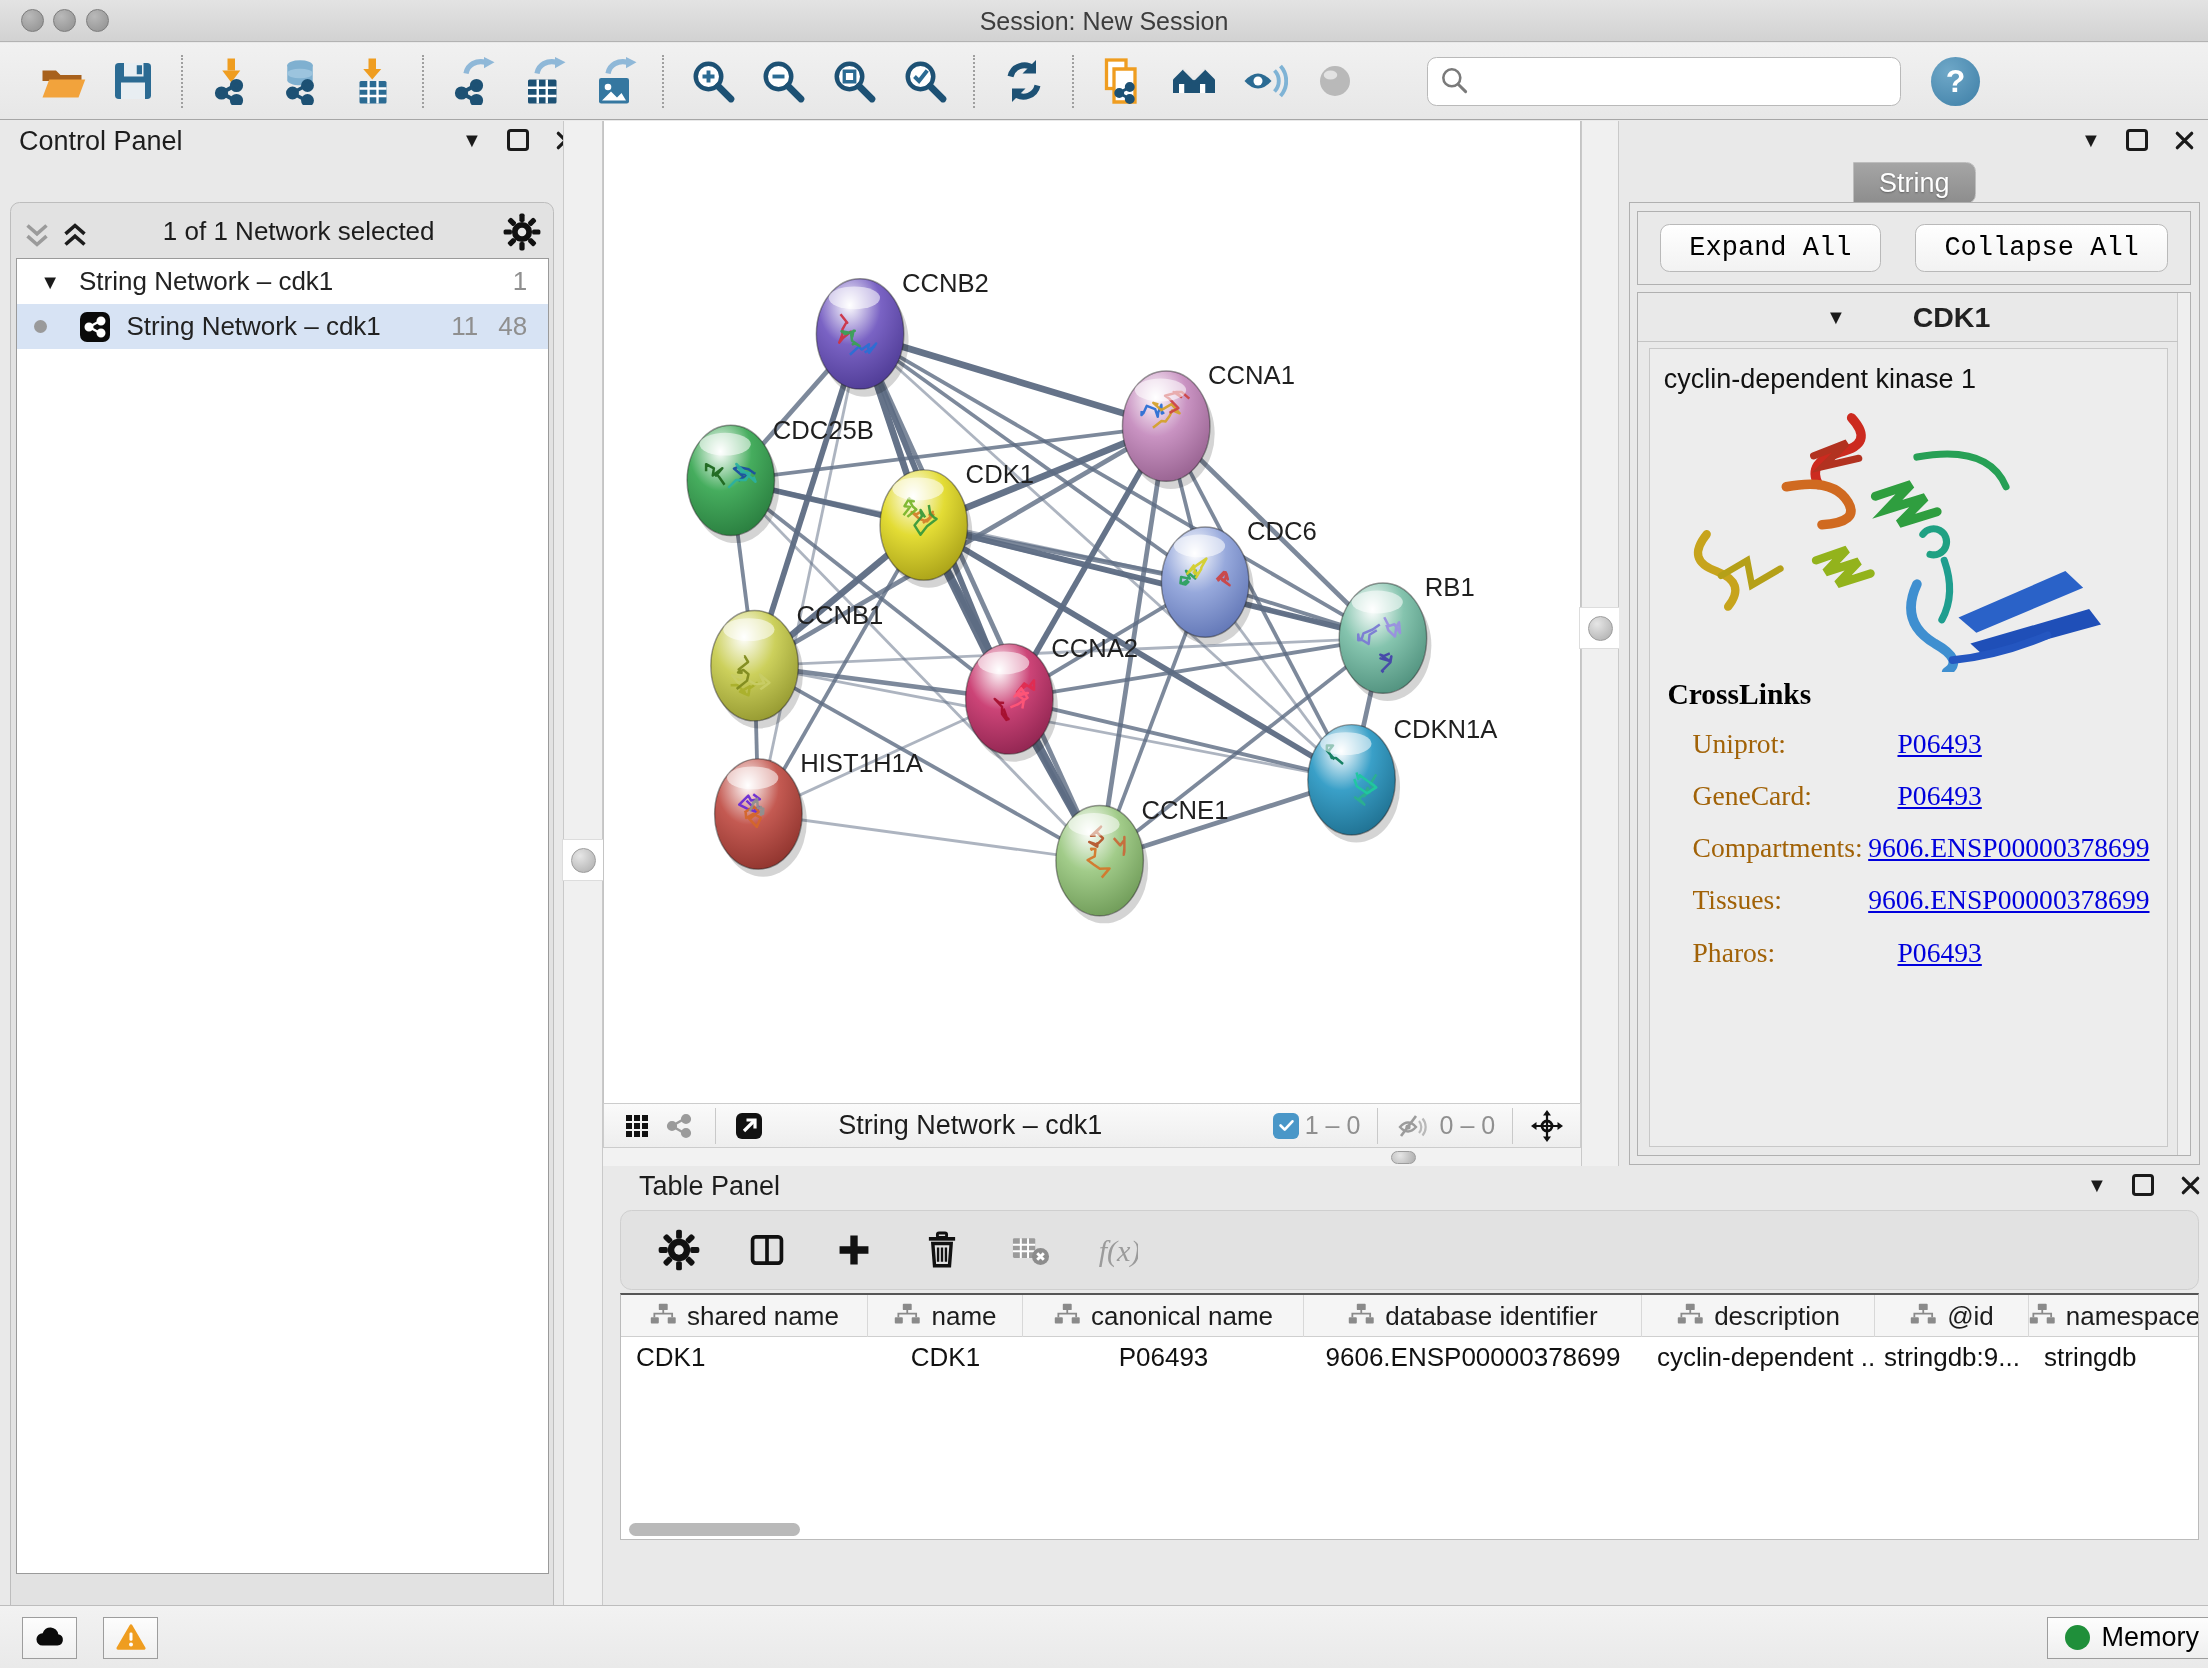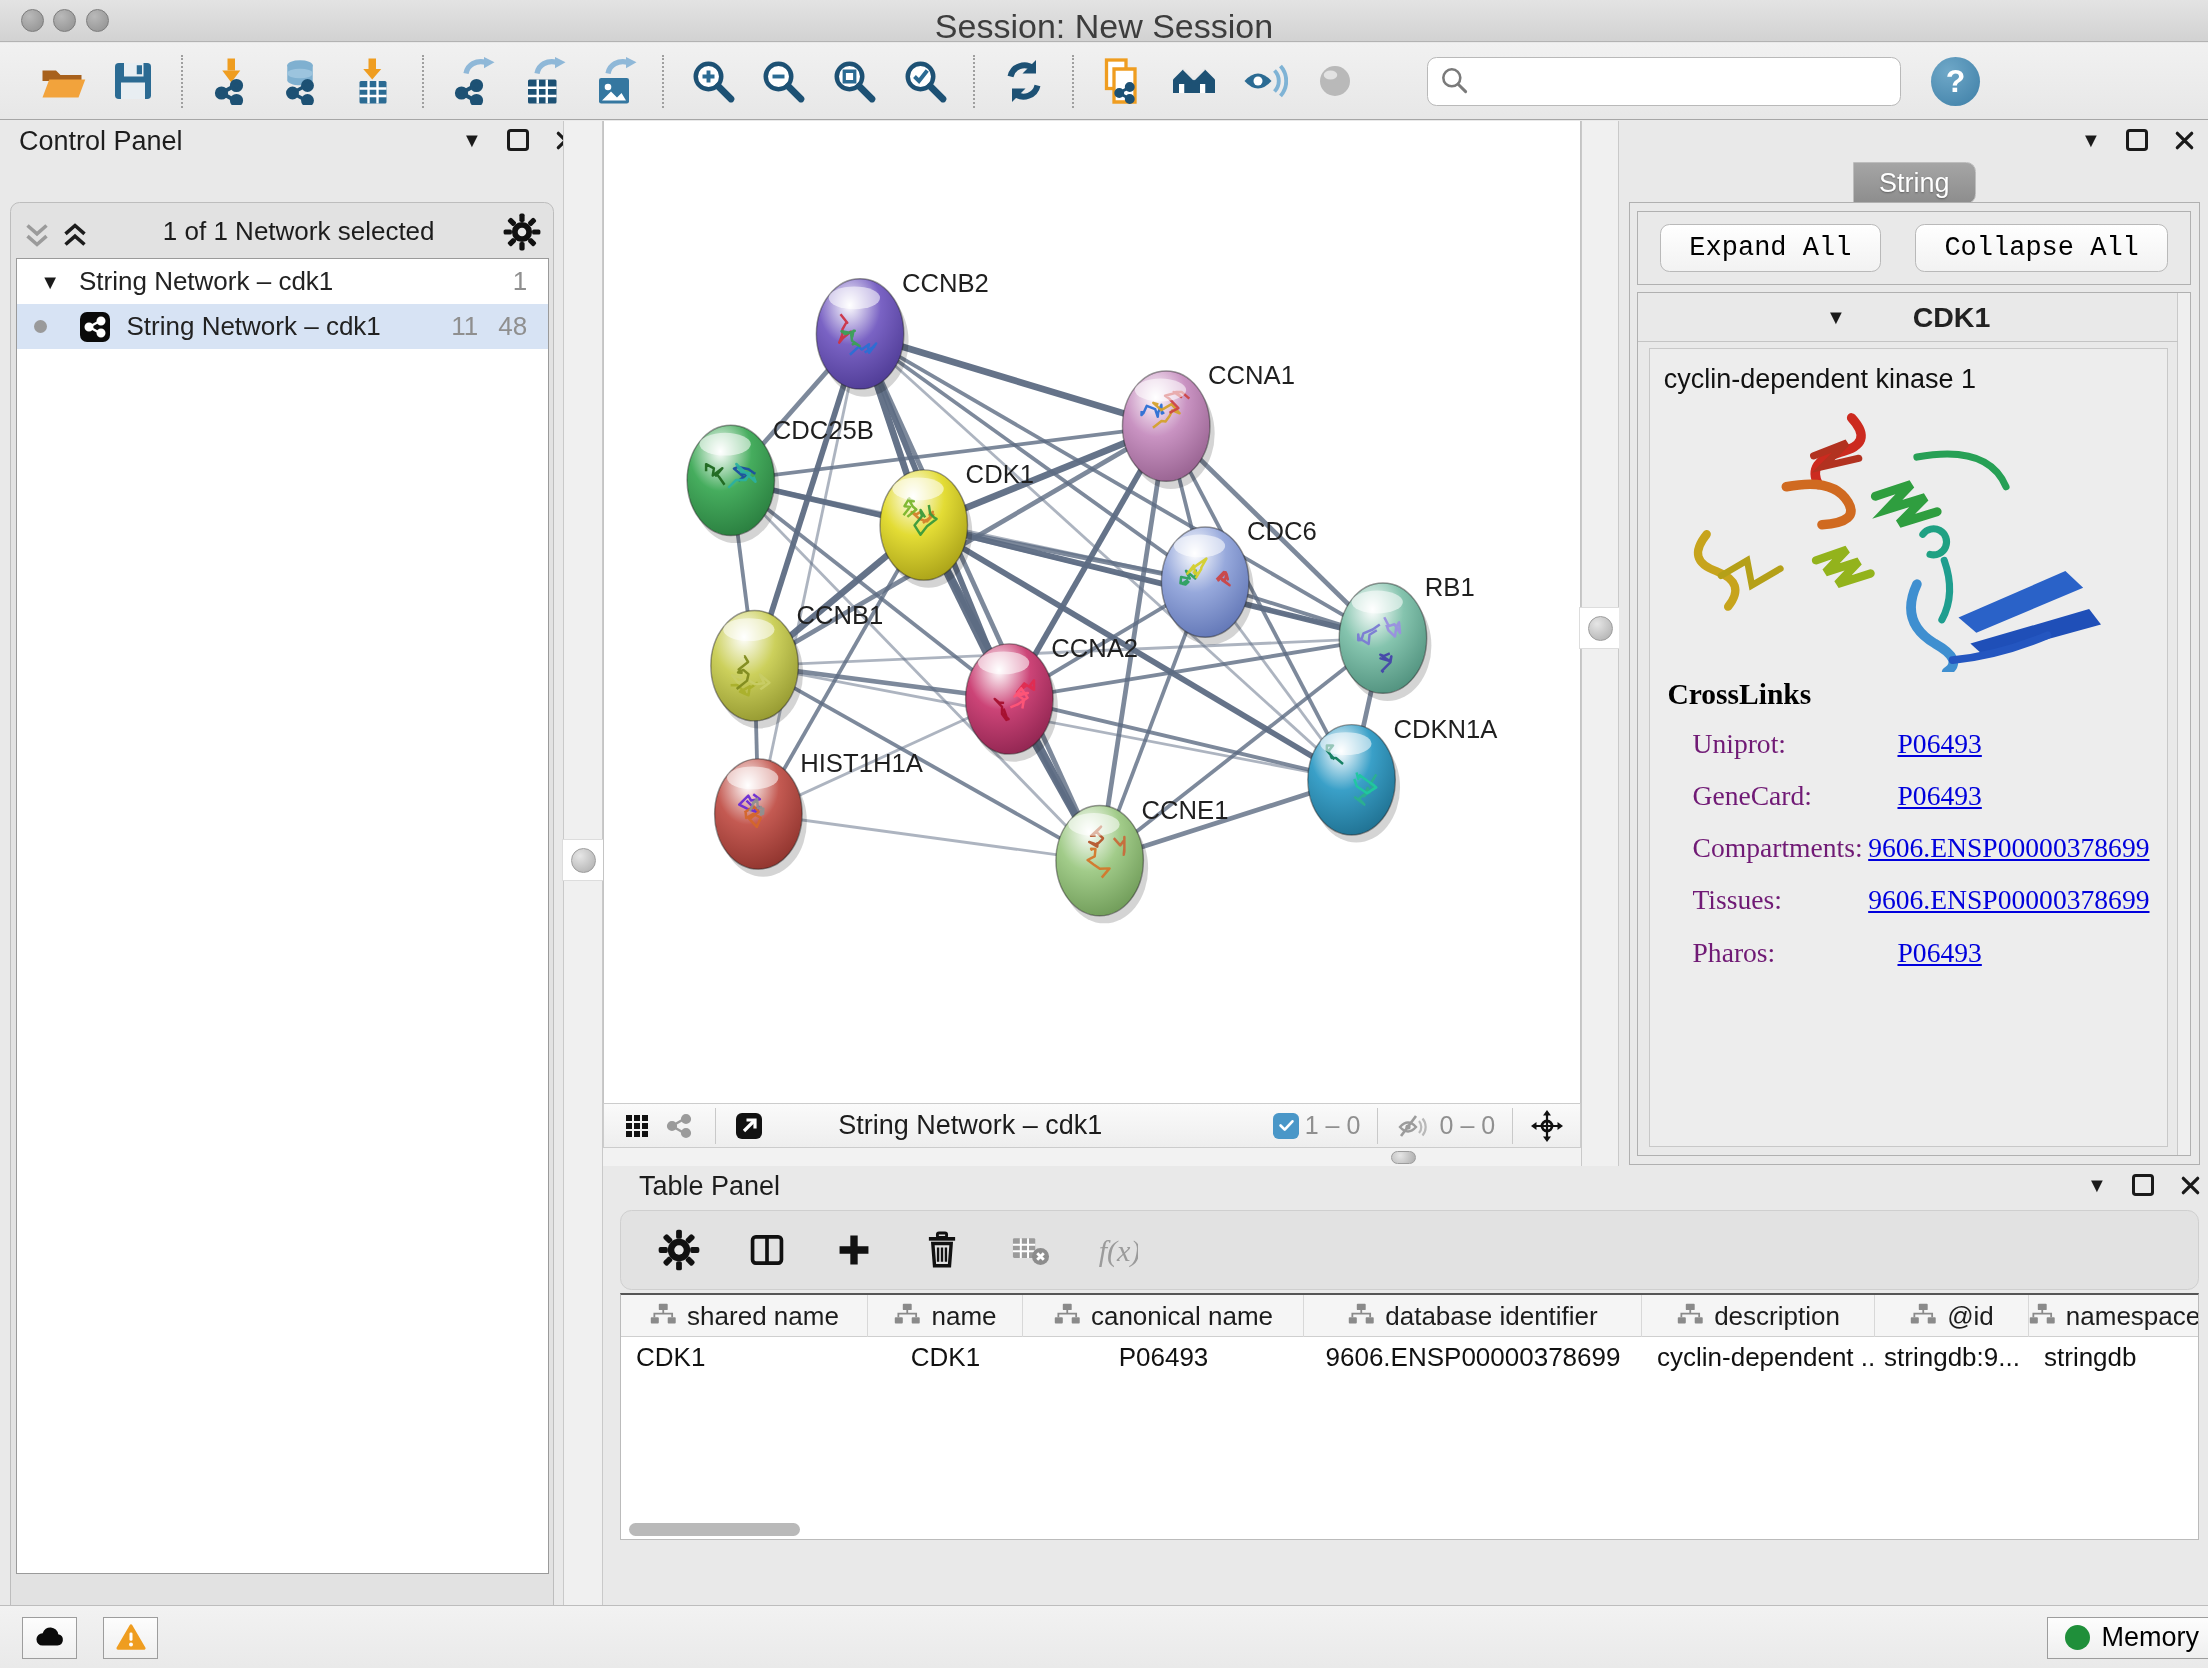--- a/index.html
+++ b/index.html
@@ -6,21 +6,21 @@
   html,body{width:2208px;height:1668px;overflow:hidden;background:#e9e9e9;
     font-family:"Liberation Sans",sans-serif;color:#222;}
   #root{position:relative;width:2208px;height:1668px;}
 
   
   .titlebar{position:absolute;left:0;top:0;width:2208px;height:42px;
     background:linear-gradient(#e3e3e3,#d2d2d2);border-bottom:1px solid #b3b3b3;}
   .tlight{position:absolute;top:8.6px;width:23px;height:23px;border-radius:50%;
     background:radial-gradient(circle at 35% 30%,#b9b9b9,#8f8f8f);border:1px solid #7c7c7c;}
   .wtitle{position:absolute;top:6.7px;left:0;width:100%;text-align:center;
-    font-size:34px;color:#3d3d3d;}
+    font-size:25px;color:#3d3d3d;}
 
   
   .toolbar{position:absolute;left:0;top:43px;width:2208px;height:77px;
     background:linear-gradient(#f1f1f1,#e7e7e7);border-bottom:1.9px solid #a6a6a6;
     display:flex;align-items:center;padding-left:27px;}
   .tbtn{width:61px;height:61px;border:none;background:transparent;display:flex;
     align-items:center;justify-content:center;margin:0 4.8px;cursor:pointer;}
   .tbtn svg{width:48px;height:48px;}
   .tsep{width:0;height:53px;border-left:2.9px dotted #9f9f9f;margin:0 13.3px;}
   .searchbox{margin-left:57px;width:474px;height:49px;background:#fff;
@@ -107,21 +107,21 @@
     align-items:center;justify-content:center;gap:67px;border-bottom:1px solid #c4c4c4;}
   #rp-sechdr .gene{font-size:28.5px;font-weight:bold;}
   #rp-desc{position:absolute;left:11.4px;top:55px;width:519px;height:799px;
     border:1px solid #c8c8c8;background:#ededed;}
   #rp-desc .dtext{font-size:27px;color:#111;padding:15px 0 0 13.3px;}
   #ribbon{position:absolute;left:23px;top:57px;}
   .clhdr{position:absolute;left:17px;top:329px;font-family:"Liberation Serif",serif;
     font-weight:bold;font-size:29.5px;color:#000;}
   .clrow{position:absolute;left:42px;width:457px;height:38px;display:flex;
     font-family:"Liberation Serif",serif;font-size:27.6px;}
-  .clrow .cll{width:205px;color:#701a75;}
+  .clrow .cll{width:205px;color:#a16207;}
   .clrow a{color:#0000dd;text-decoration:underline;cursor:pointer;}
 
   
   #table-panel{position:absolute;left:603px;top:1166px;width:1605px;height:439px;background:#e9e9e9;}
   #tp-toolbar{position:absolute;left:17px;top:44px;width:1579px;height:80px;
     background:#e2e2e2;border:1px solid #cfcfcf;border-radius:11.4px;display:flex;
     align-items:center;padding-left:23px;gap:17px;}
   #tp-toolbar .tbtn svg{width:42px;height:42px;}
   #tp-table{position:absolute;left:17px;top:127px;width:1579px;height:247px;background:#fff;
     border:1px solid #bbb;border-top:2.9px solid #555;overflow:hidden;}

